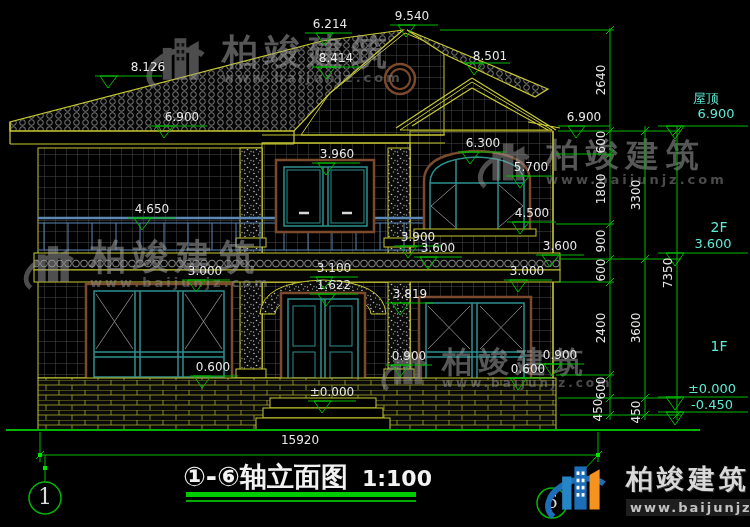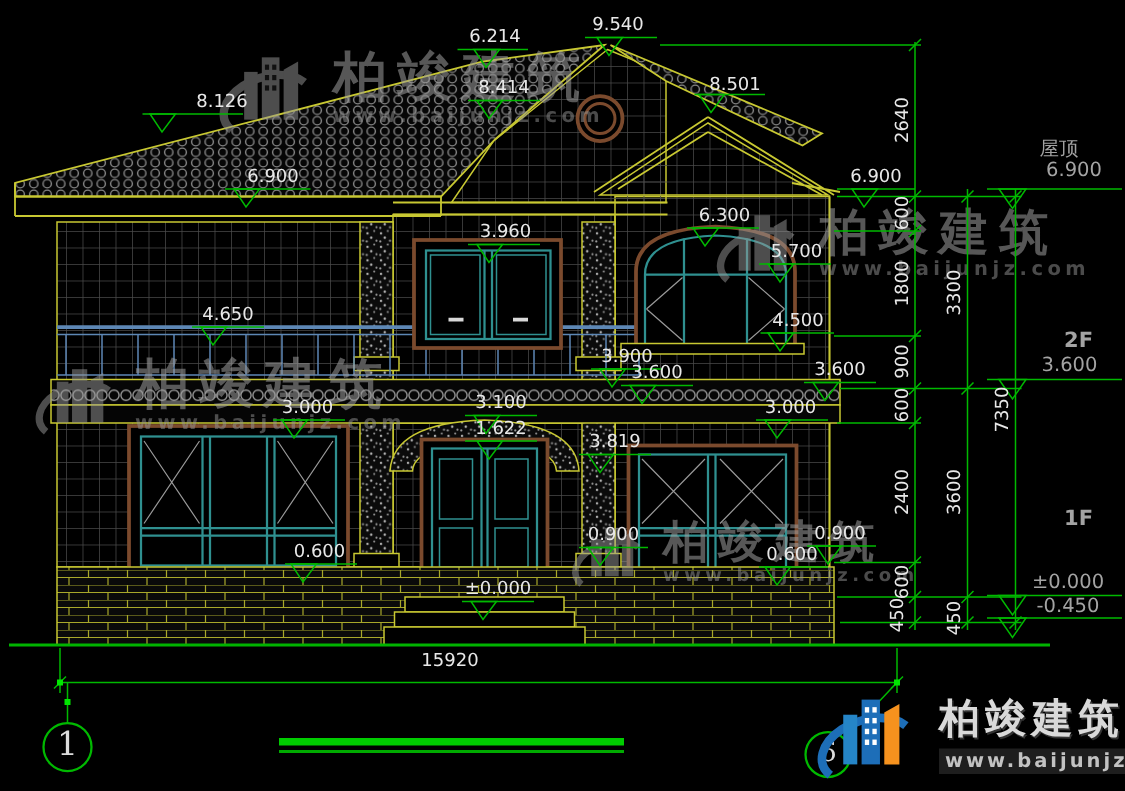--- a/index.html
+++ b/index.html
@@ -4,23 +4,23 @@
 <style>
   html,body{margin:0;padding:0;background:#000;}
   #stage{position:relative;width:750px;height:527px;background:#000;overflow:hidden;
          font-family:"DejaVu Sans","Liberation Sans",sans-serif;}
   svg.layer{position:absolute;left:0;top:0;}
   .z1{z-index:1}.z3{z-index:3}
   .txt{position:absolute;z-index:4;color:#e8e8e8;font-size:12px;white-space:nowrap;
        transform:translateX(-50%);}
   .vdim{position:absolute;z-index:4;color:#e8e8e8;font-size:12px;white-space:nowrap;
         transform:translate(-50%,-50%) rotate(-90deg);}
-  .lvl{position:absolute;z-index:4;color:#a3a3a3;font-size:13px;white-space:nowrap;
+  .lvl{position:absolute;z-index:4;color:#5eead4;font-size:13px;white-space:nowrap;
        transform:translateX(-50%);}
-  .lvl.b{font-weight:bold;font-size:14px;}
+  .lvl.b{font-weight:normal;font-size:14px;}
   .axisnum{position:absolute;z-index:4;color:#dcdcdc;font-family:"DejaVu Serif","Liberation Serif",serif;
        font-size:22px;transform:translateX(-50%);}
   .wm{position:absolute;z-index:2;display:flex;align-items:center;gap:8px;}
   .wm .col{display:flex;flex-direction:column;line-height:1.05;}
   .wm .t1{font-weight:bold;color:rgba(158,158,158,.55);letter-spacing:7px;}
   .wm .t2{font-weight:bold;color:rgba(150,150,150,.5);letter-spacing:3px;font-size:13px;}
   .wm svg{opacity:.5;}
   #title{position:absolute;z-index:4;left:183px;top:459px;color:#f2f2f2;font-size:27px;
          font-weight:bold;white-space:nowrap;}
   #title .scale{font-size:22px;margin-left:14px;}
@@ -321,20 +321,23 @@
 <span class="lvl" style="left:716px;top:106px">6.900</span>
 <span class="lvl b" style="left:719px;top:219px">2F</span>
 <span class="lvl" style="left:713px;top:236px">3.600</span>
 <span class="lvl b" style="left:719px;top:338px">1F</span>
 <span class="lvl" style="left:712px;top:381px">±0.000</span>
 <span class="lvl" style="left:712px;top:397px">-0.450</span>
 
 <span class="axisnum" style="left:45px;top:484px">1</span>
 <span class="axisnum" style="left:552px;top:491px;font-size:18px">6</span>
 
+<div id="title">
+  <span>①-⑥</span><span>轴立面图</span><span class="scale">1:100</span>
+</div>
 <div class="uline1"></div>
 <div class="uline2"></div>
 
 <div id="footer-logo">
   <svg width="76" height="72" viewBox="0 0 104 100">
     <path d="M18 90 A42 27 -18 1 1 88 44" fill="none" stroke="#1d6eb8" stroke-width="8"></path>
     <rect x="30" y="34" width="13" height="46" fill="#2585c7"></rect>
     <rect x="47" y="20" width="17" height="60" fill="#1d6eb8"></rect>
     <polygon points="68,32 82,24 82,80 68,80" fill="#f6921e"></polygon>
     <g fill="#fff">

